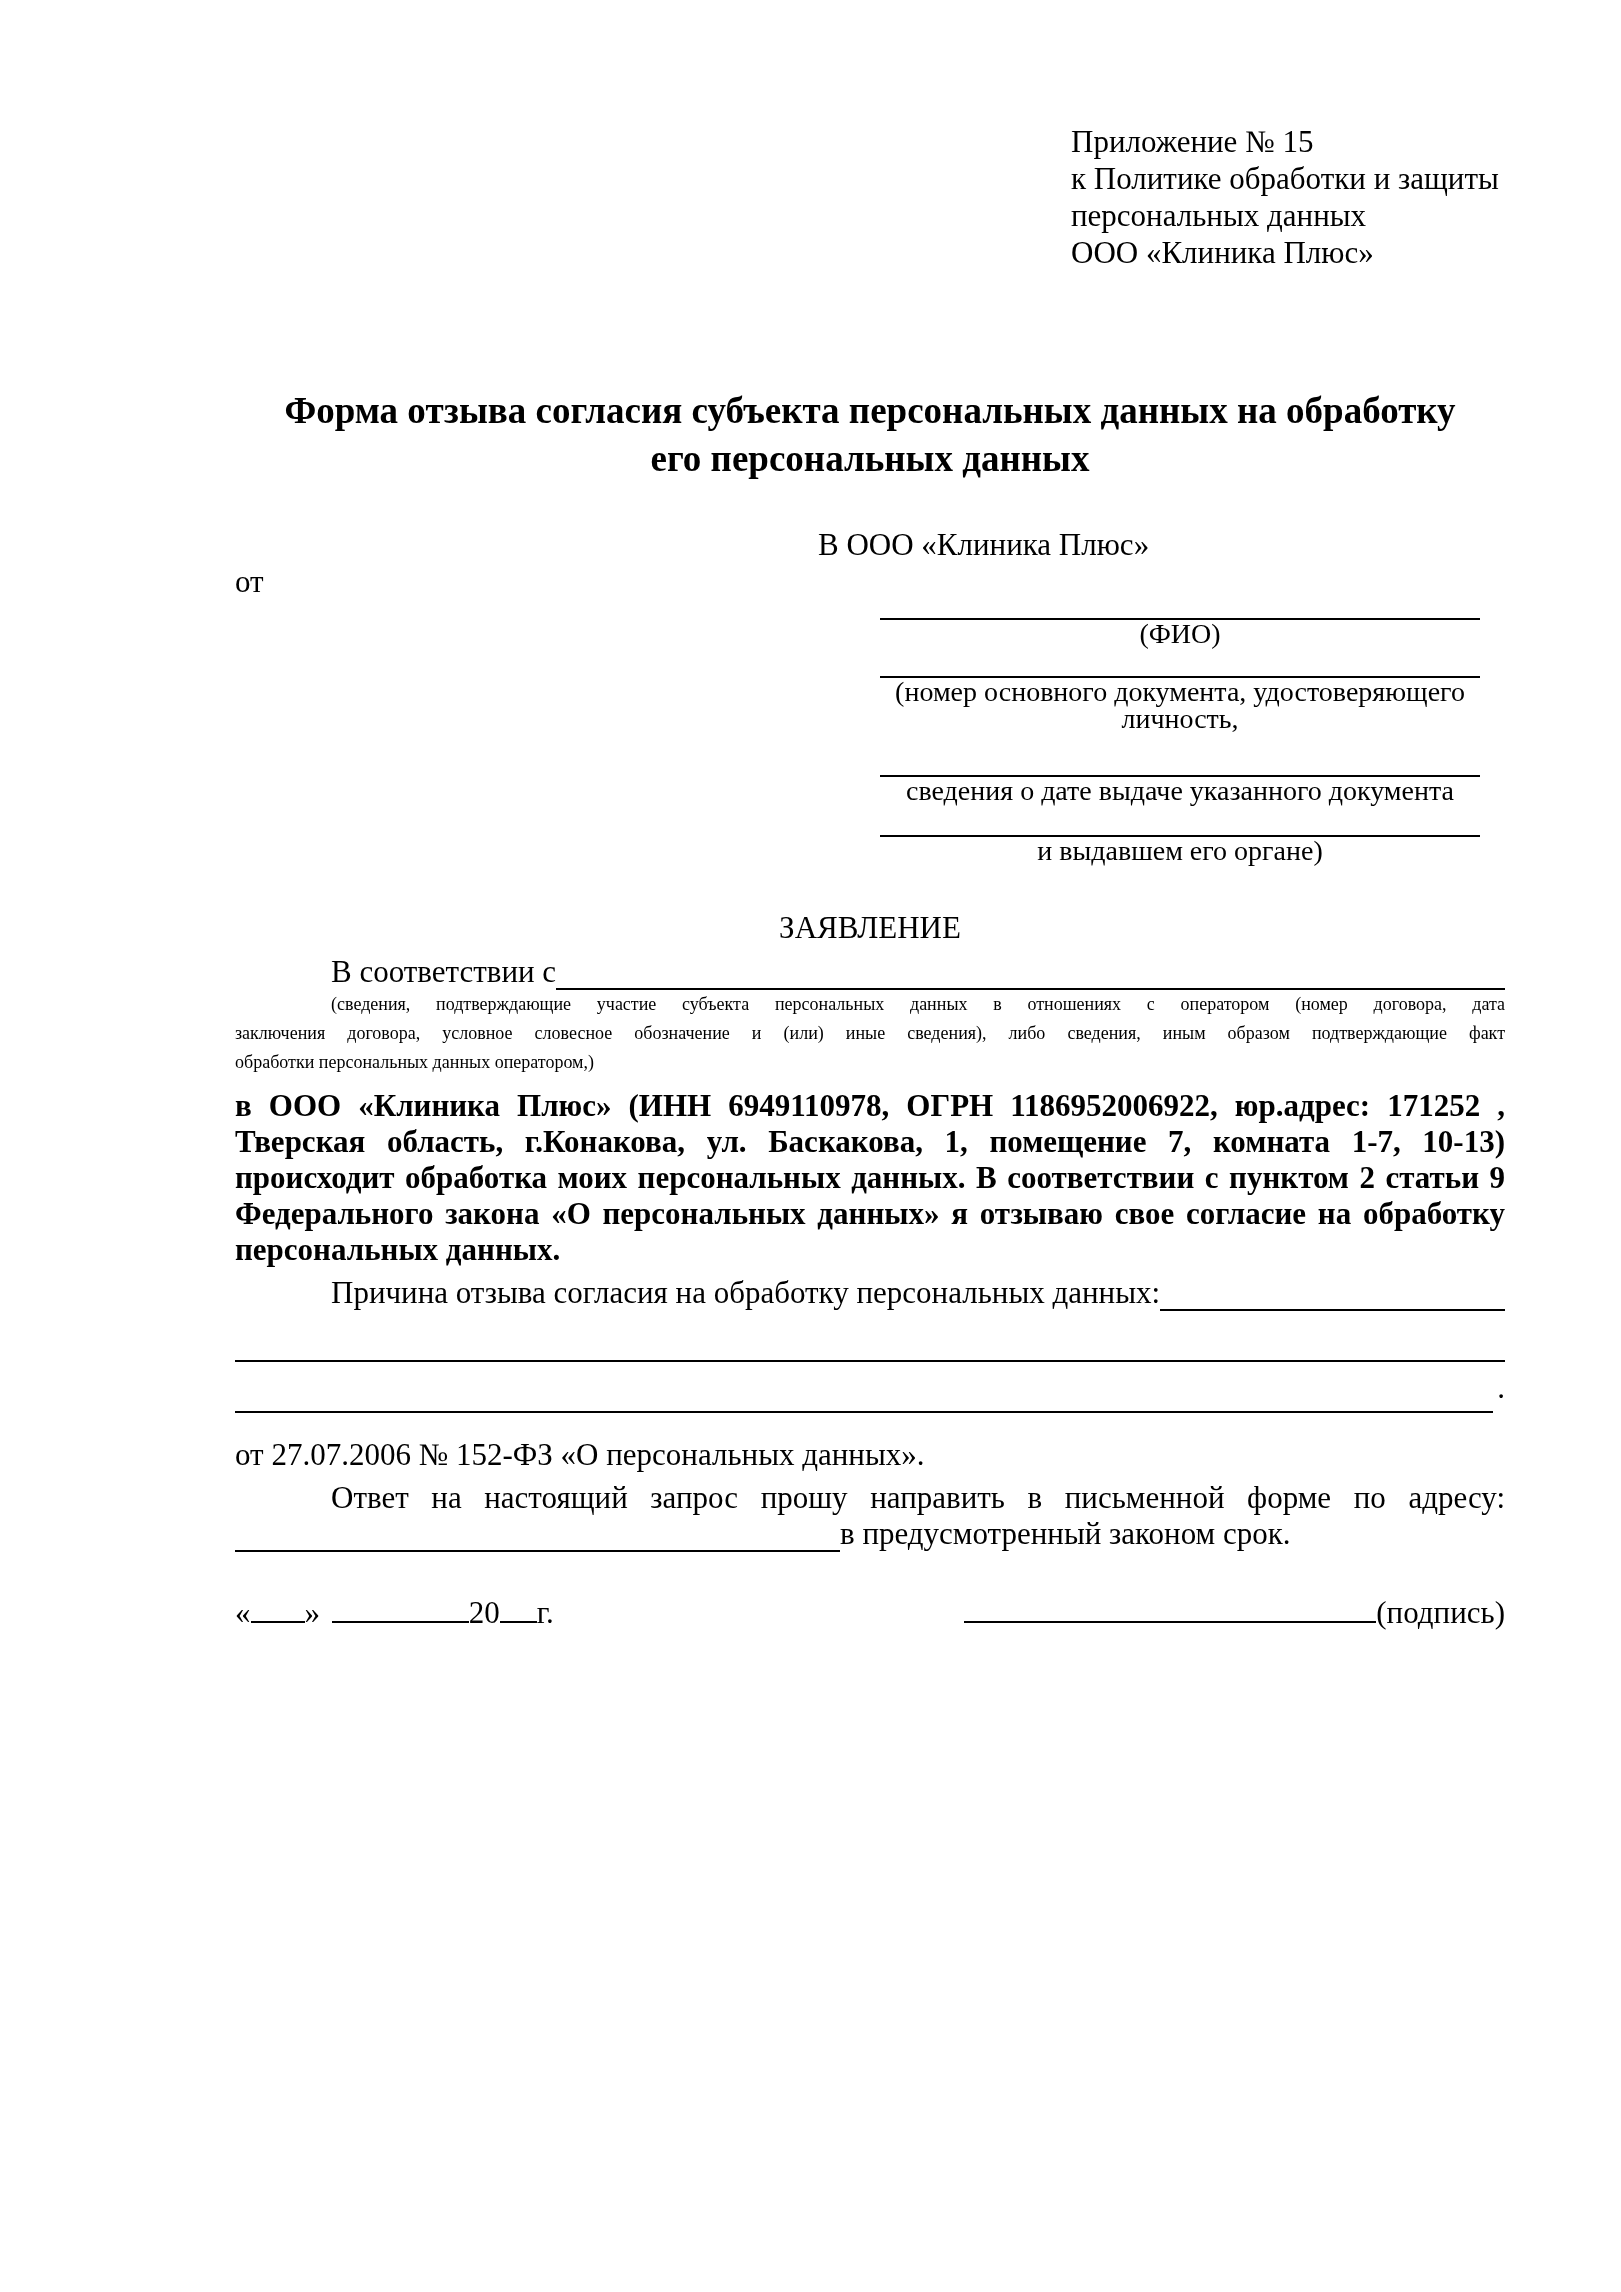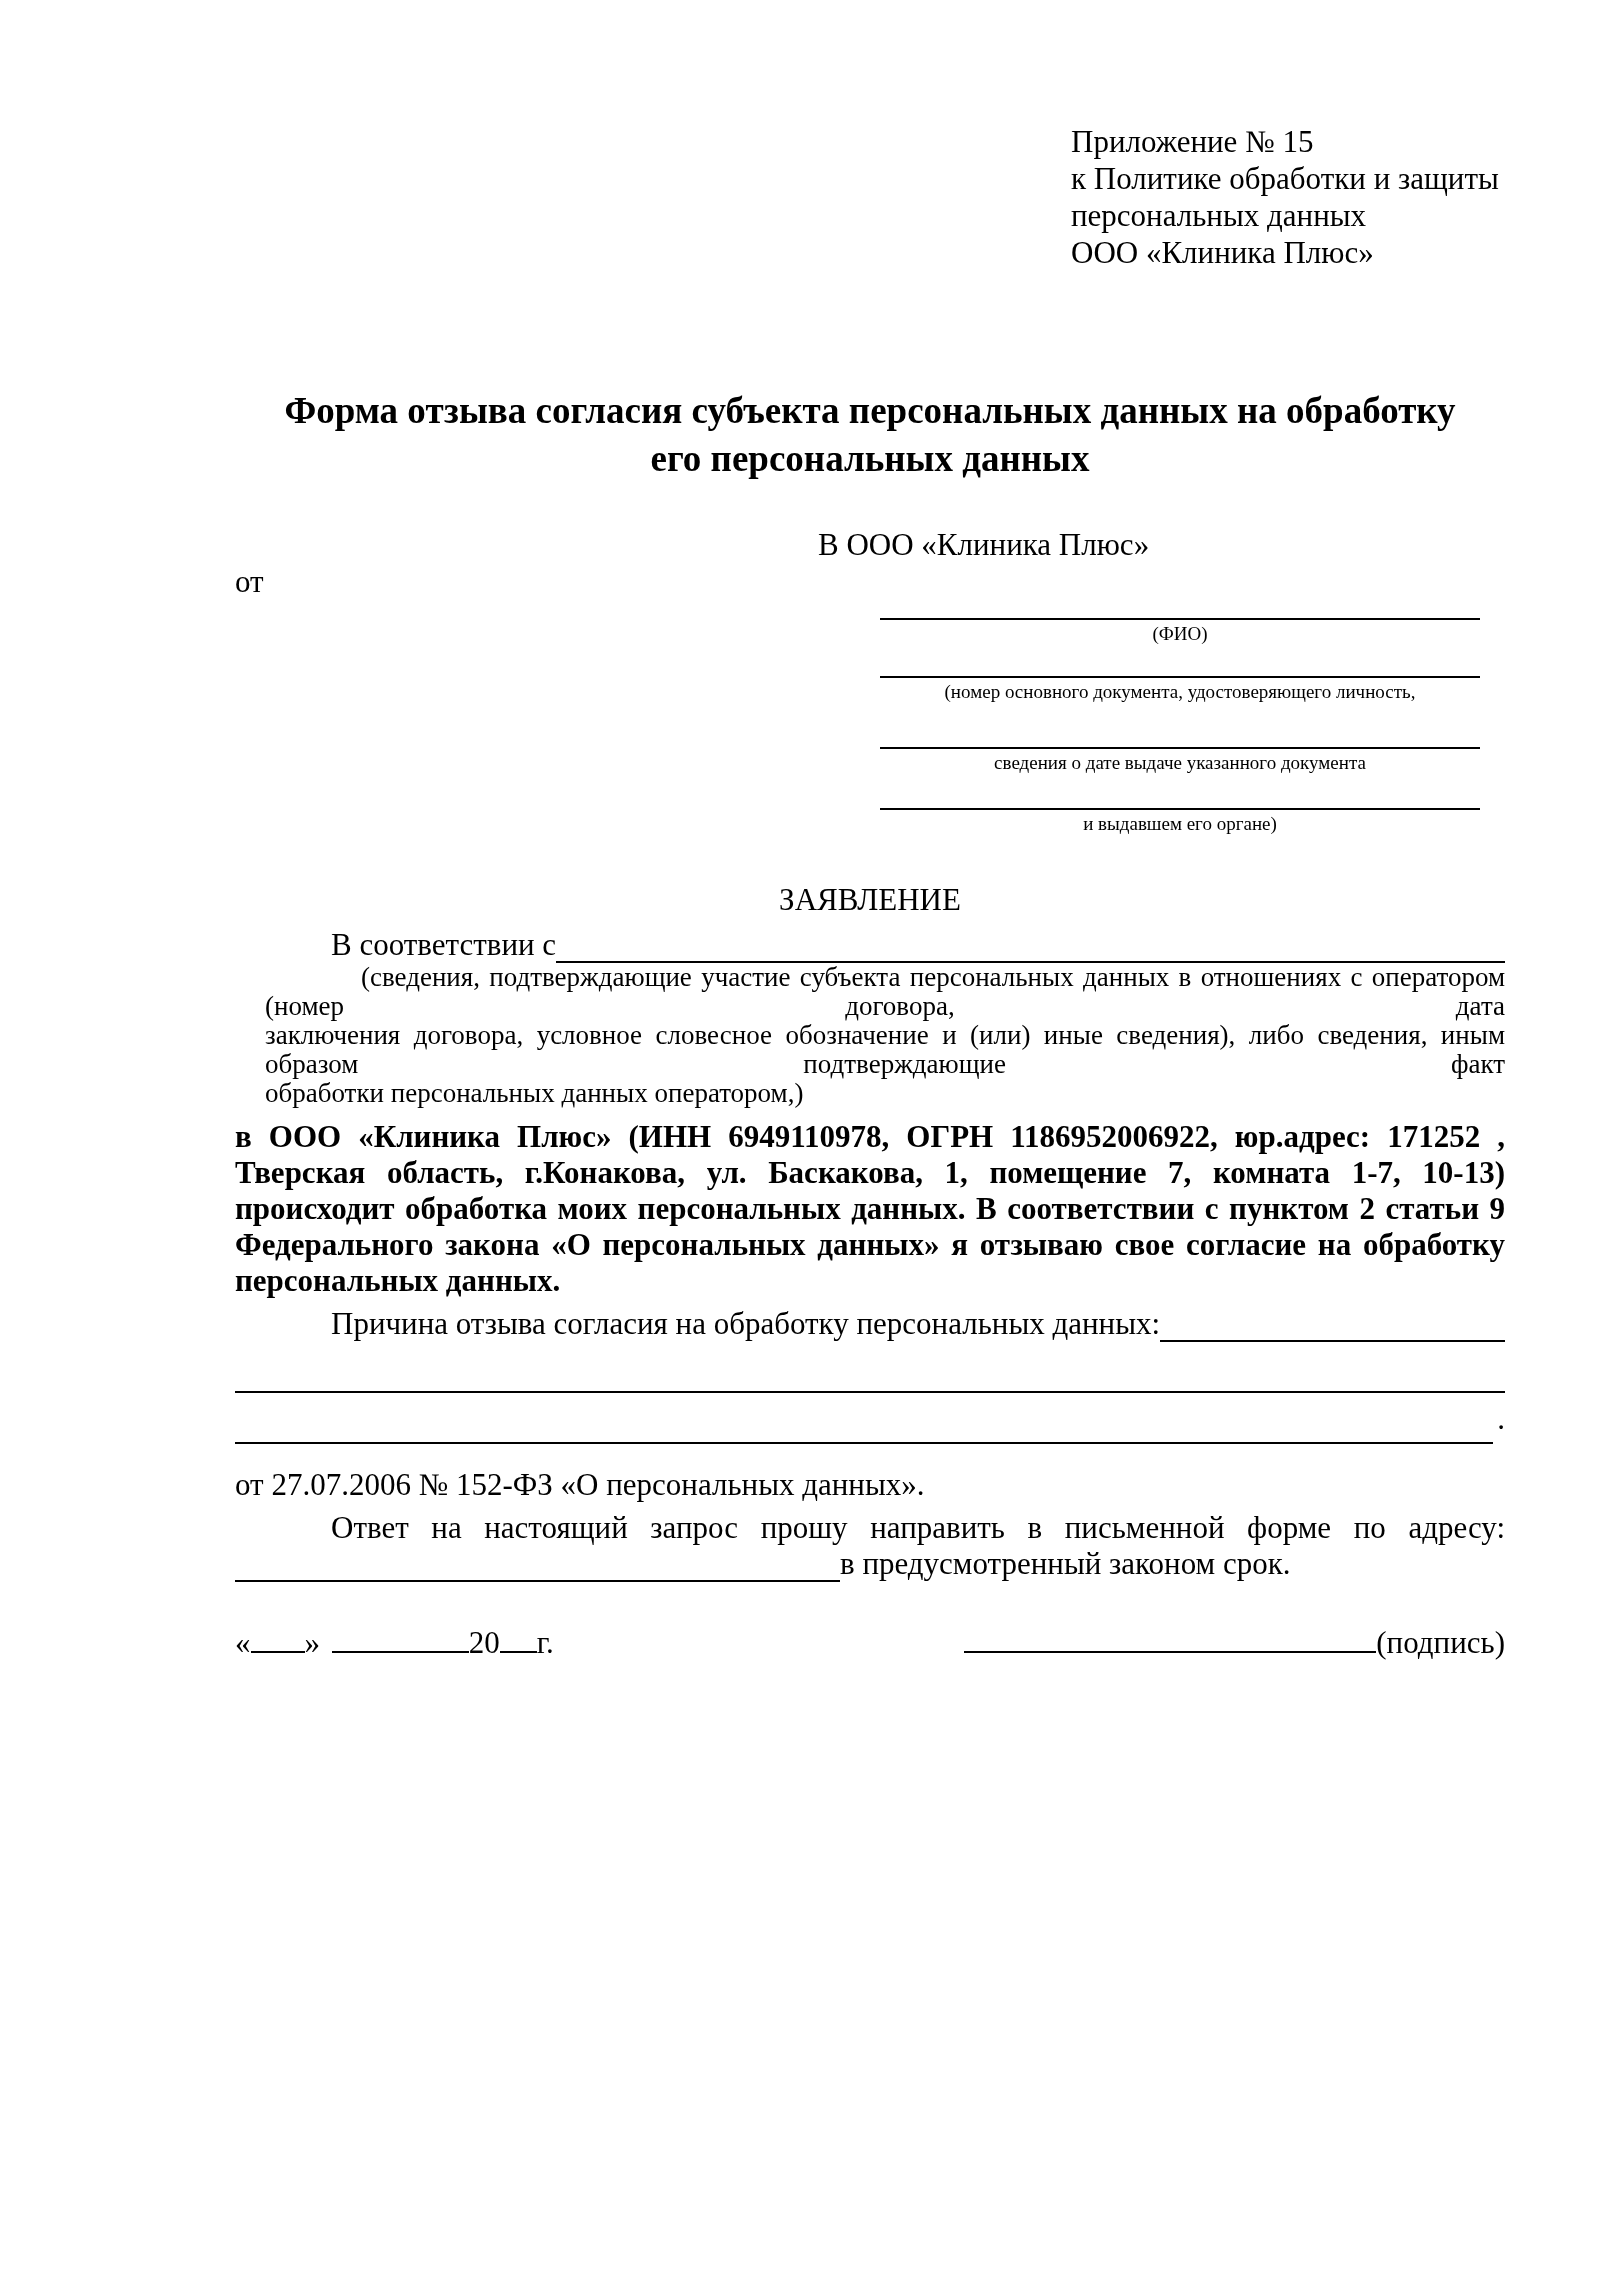--- a/index.html
+++ b/index.html
@@ -11,29 +11,29 @@
 
   .title{margin-top:116px;text-align:center;font-weight:bold;font-size:37px;line-height:48px;}
 
   .addr{margin-top:43px;line-height:37px;}
   .addr-to{margin-left:583px;}
   .addr-from{}
 
   .field{margin-left:645px;width:600px;text-align:center;}
   .f-line{border-bottom:2px solid #000;}
   .sp-a{height:17.6px;} .sp-b{height:29px;} .sp-c{height:42px;} .sp-d{height:31px;}
-  .f-cap{font-size:19px;line-height:27.4px;}
+  .f-cap{font-size:28px;line-height:27.4px;}
 
   .st-heading{margin-top:44px;text-align:center;line-height:37px;}
 
   .intro-line{margin-top:7.8px;display:flex;line-height:37px;}
   .intro-text{padding-left:96px;white-space:nowrap;}
   .fill{flex:1;border-bottom:2px solid #000;}
 
-  .note{font-size:27px;line-height:29px;margin-left:30px;}
+  .note{font-size:18px;line-height:29px;}
   .note .jl{text-align:justify;text-align-last:justify;}
   .note .first{text-indent:96px;}
   .note .last{text-align:left;text-align-last:left;}
 
   .body-par{margin-top:11px;line-height:36px;font-weight:bold;}
   .jline{text-align:justify;text-align-last:justify;}
   .jline-last{text-align:left;}
 
   .reason-line{margin-top:6.9px;display:flex;line-height:36px;}
   .reason-text{padding-left:96px;white-space:nowrap;}

